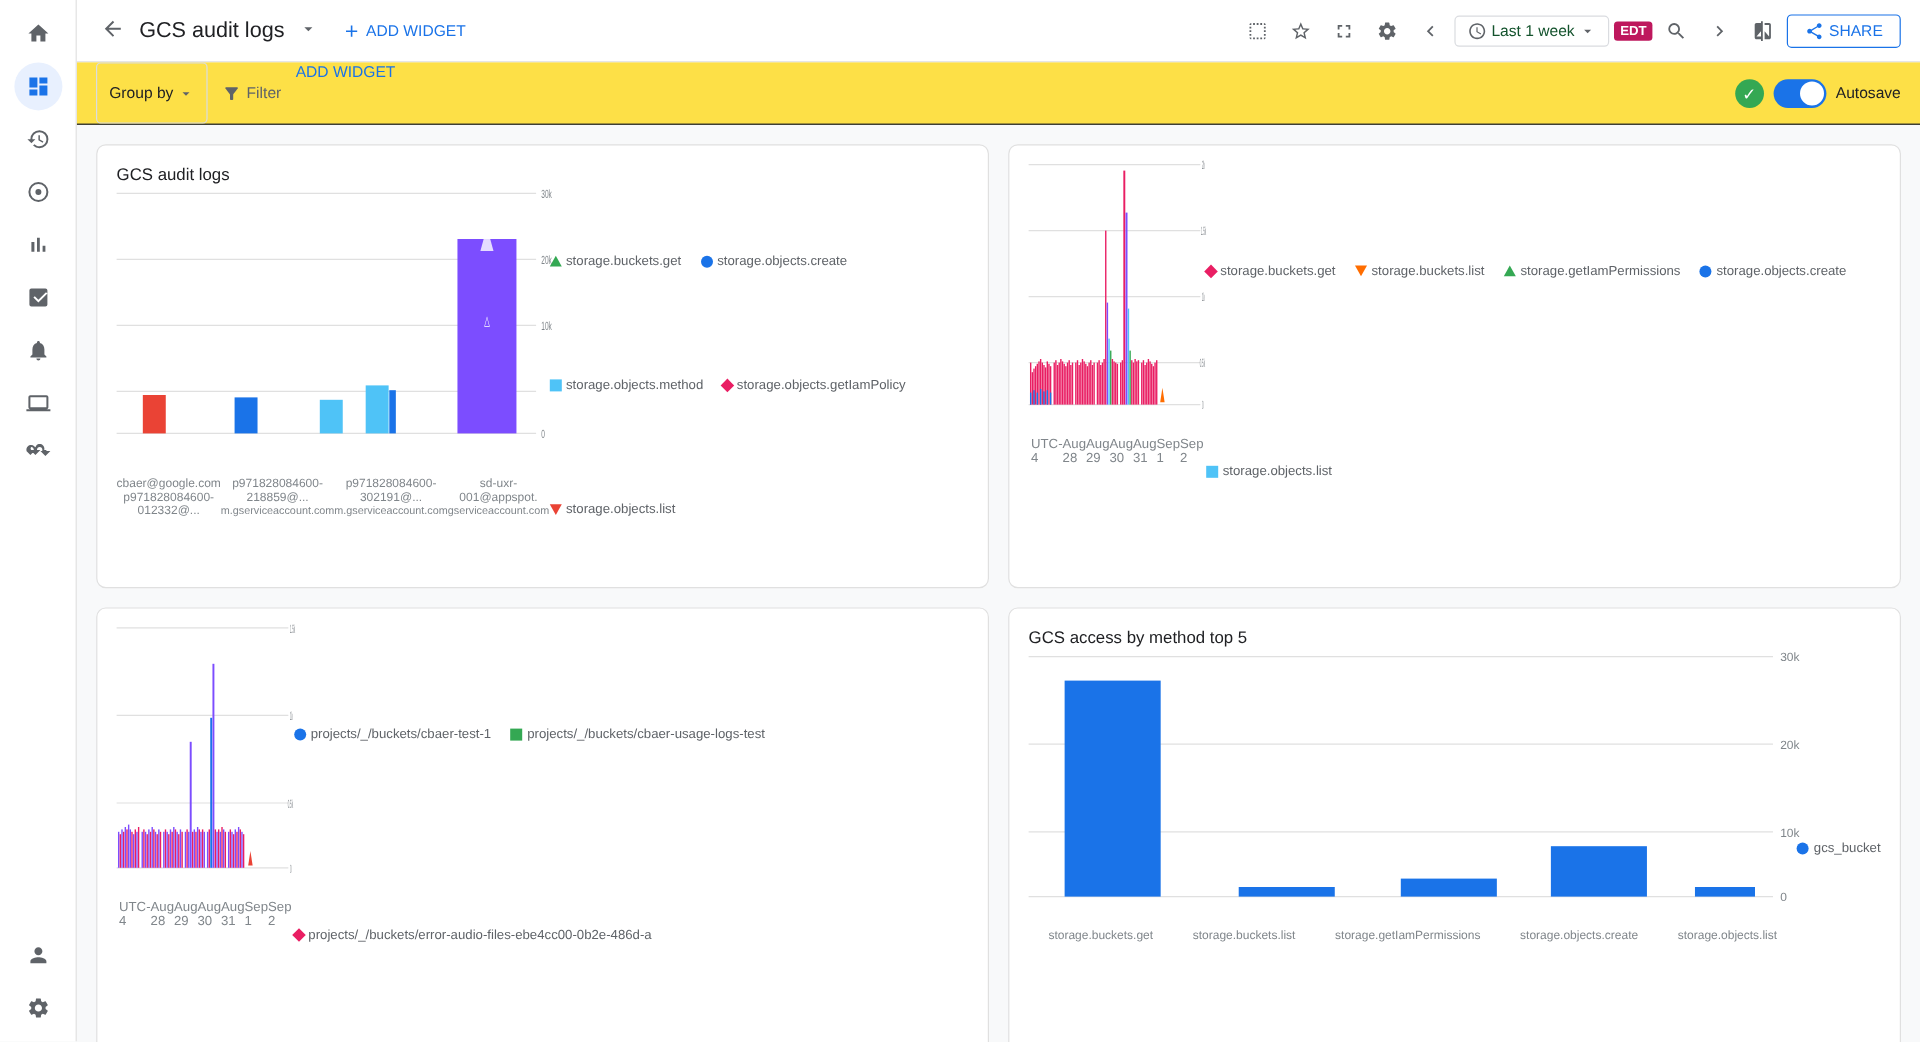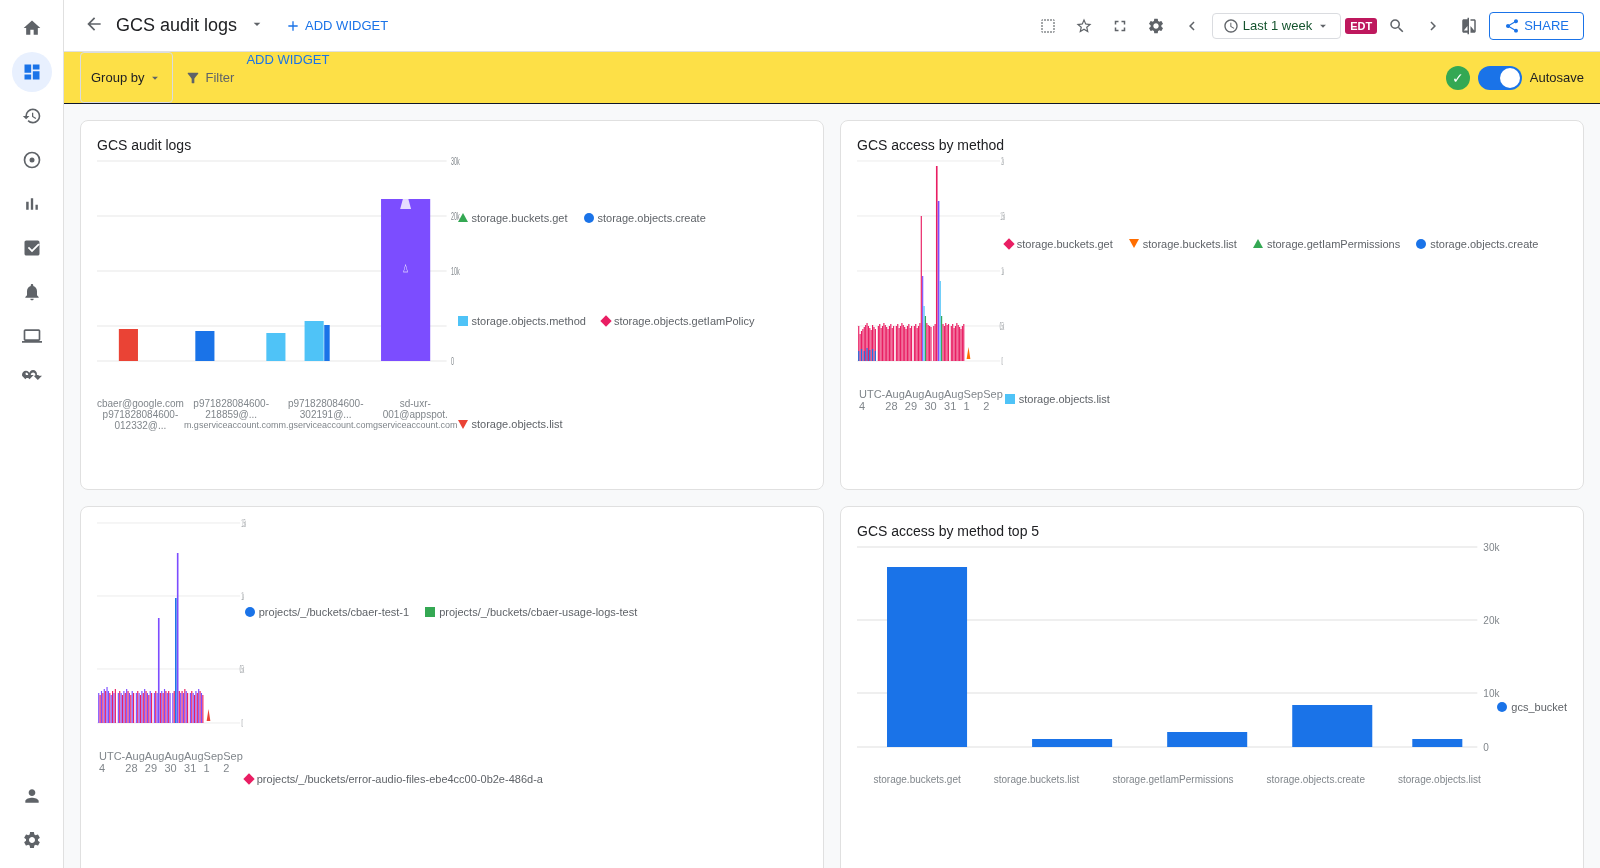--- a/index.html
+++ b/index.html
@@ -499,21 +499,20 @@
           </div>
           <div class="legend-item">
             <div style="width:0;height:0;border-left:5px solid transparent;border-right:5px solid transparent;border-top:9px solid #ea4335;flex-shrink:0;"></div>
             <span>storage.objects.list</span>
           </div>
         </div>
       </div>
     </div>
 
     <div class="widget-card">
-      <div class="widget-title">GCS access by method</div>
       <div class="chart-area">
         <div class="bar-chart-container">
           <svg width="100%" height="220" viewBox="0 0 640 220" preserveAspectRatio="none">
 
             <line x1="0" y1="0" x2="620" y2="0" stroke="#e0e0e0" stroke-width="1"></line>
             <line x1="0" y1="55" x2="620" y2="55" stroke="#e0e0e0" stroke-width="1"></line>
             <line x1="0" y1="110" x2="620" y2="110" stroke="#e0e0e0" stroke-width="1"></line>
             <line x1="0" y1="165" x2="620" y2="165" stroke="#e0e0e0" stroke-width="1"></line>
             <line x1="0" y1="200" x2="620" y2="200" stroke="#e0e0e0" stroke-width="1"></line>
 

